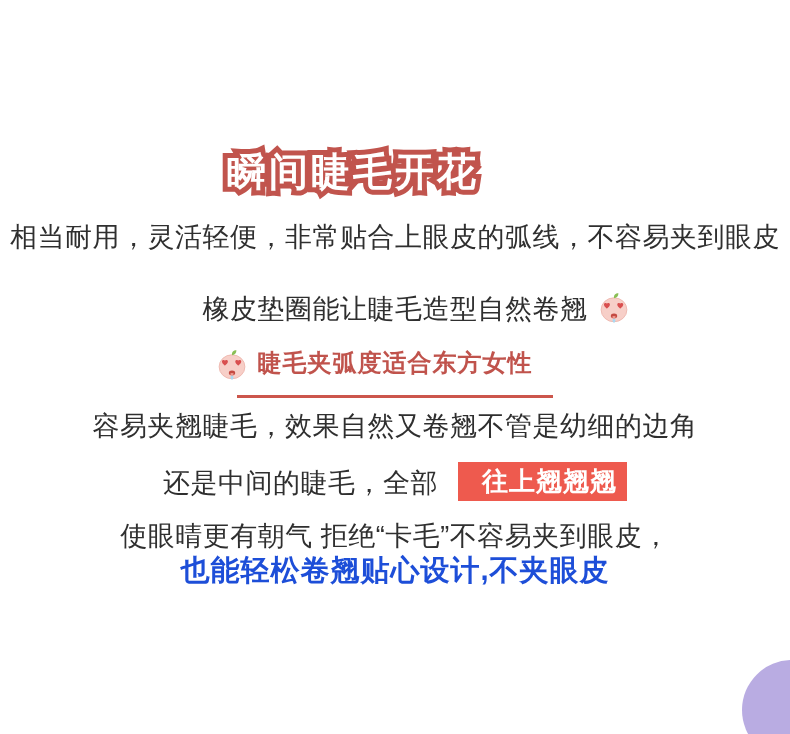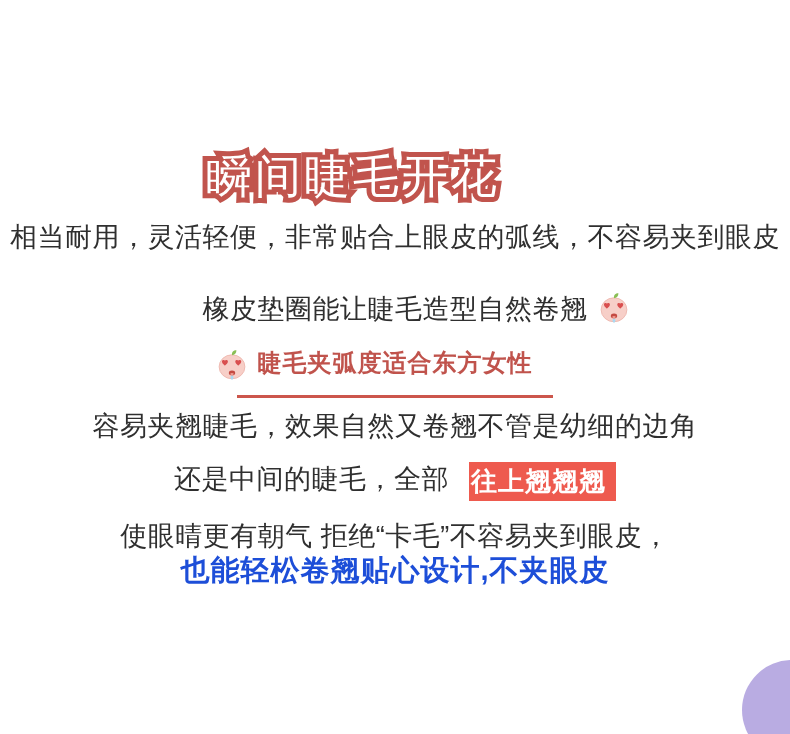--- a/index.html
+++ b/index.html
@@ -23,22 +23,22 @@
     font-size: 27px;
     line-height: 1.3;
     letter-spacing: 0.5px;
   }
   
   .title {
     position: absolute;
     top: 148; top: 148px;
     left: 0; width: 706px;
     text-align: center;
-    font-size: 46px;
-    font-weight: 400;
+    font-size: 39px;
+    font-weight: 700;
     letter-spacing: 3px;
     color: #ffffff;
     z-index: 0;
     line-height: 1.25;
   }
   .title::before {
     content: attr(data-text);
     position: absolute;
     left: 0; top: 0; width: 100%;
     z-index: -1;
@@ -59,40 +59,40 @@
     position: absolute;
     top: 395px; left: 237px;
     width: 316px; height: 3px;
     background: #cc564c;
   }
   .l3 { top: 409px; }
   .l4 {
     top: 462px;
     display: flex;
     justify-content: center;
-    align-items: flex-start;
+    align-items: flex-end;
     gap: 12px;
   }
   .l5 { top: 519px; }
   .highlight-line {
     top: 552px;
     font-size: 29px;
     font-weight: bold;
     color: #1d4ed8;
     letter-spacing: 1px;
   }
   .tag {
     display: inline-block;
     margin-left: 8px;
     background: #ee5a4e;
     color: #ffffff;
     font-size: 26px;
     font-weight: bold;
     line-height: 1;
-    padding: 6px 10px 7px 2px;
+    padding: 6px 10px 7px 24px;
     letter-spacing: 1px;
   }
   .rel { position: relative; display: inline-block; }
   .emoji { vertical-align: middle; }
   .emoji-after  { position: absolute; right: -42px; top: -1px; }
   .emoji-before { position: absolute; left: -42px; top: 1px; }
   .corner-circle {
     position: absolute;
     left: 742px; top: 660px;
     width: 100px; height: 100px;

